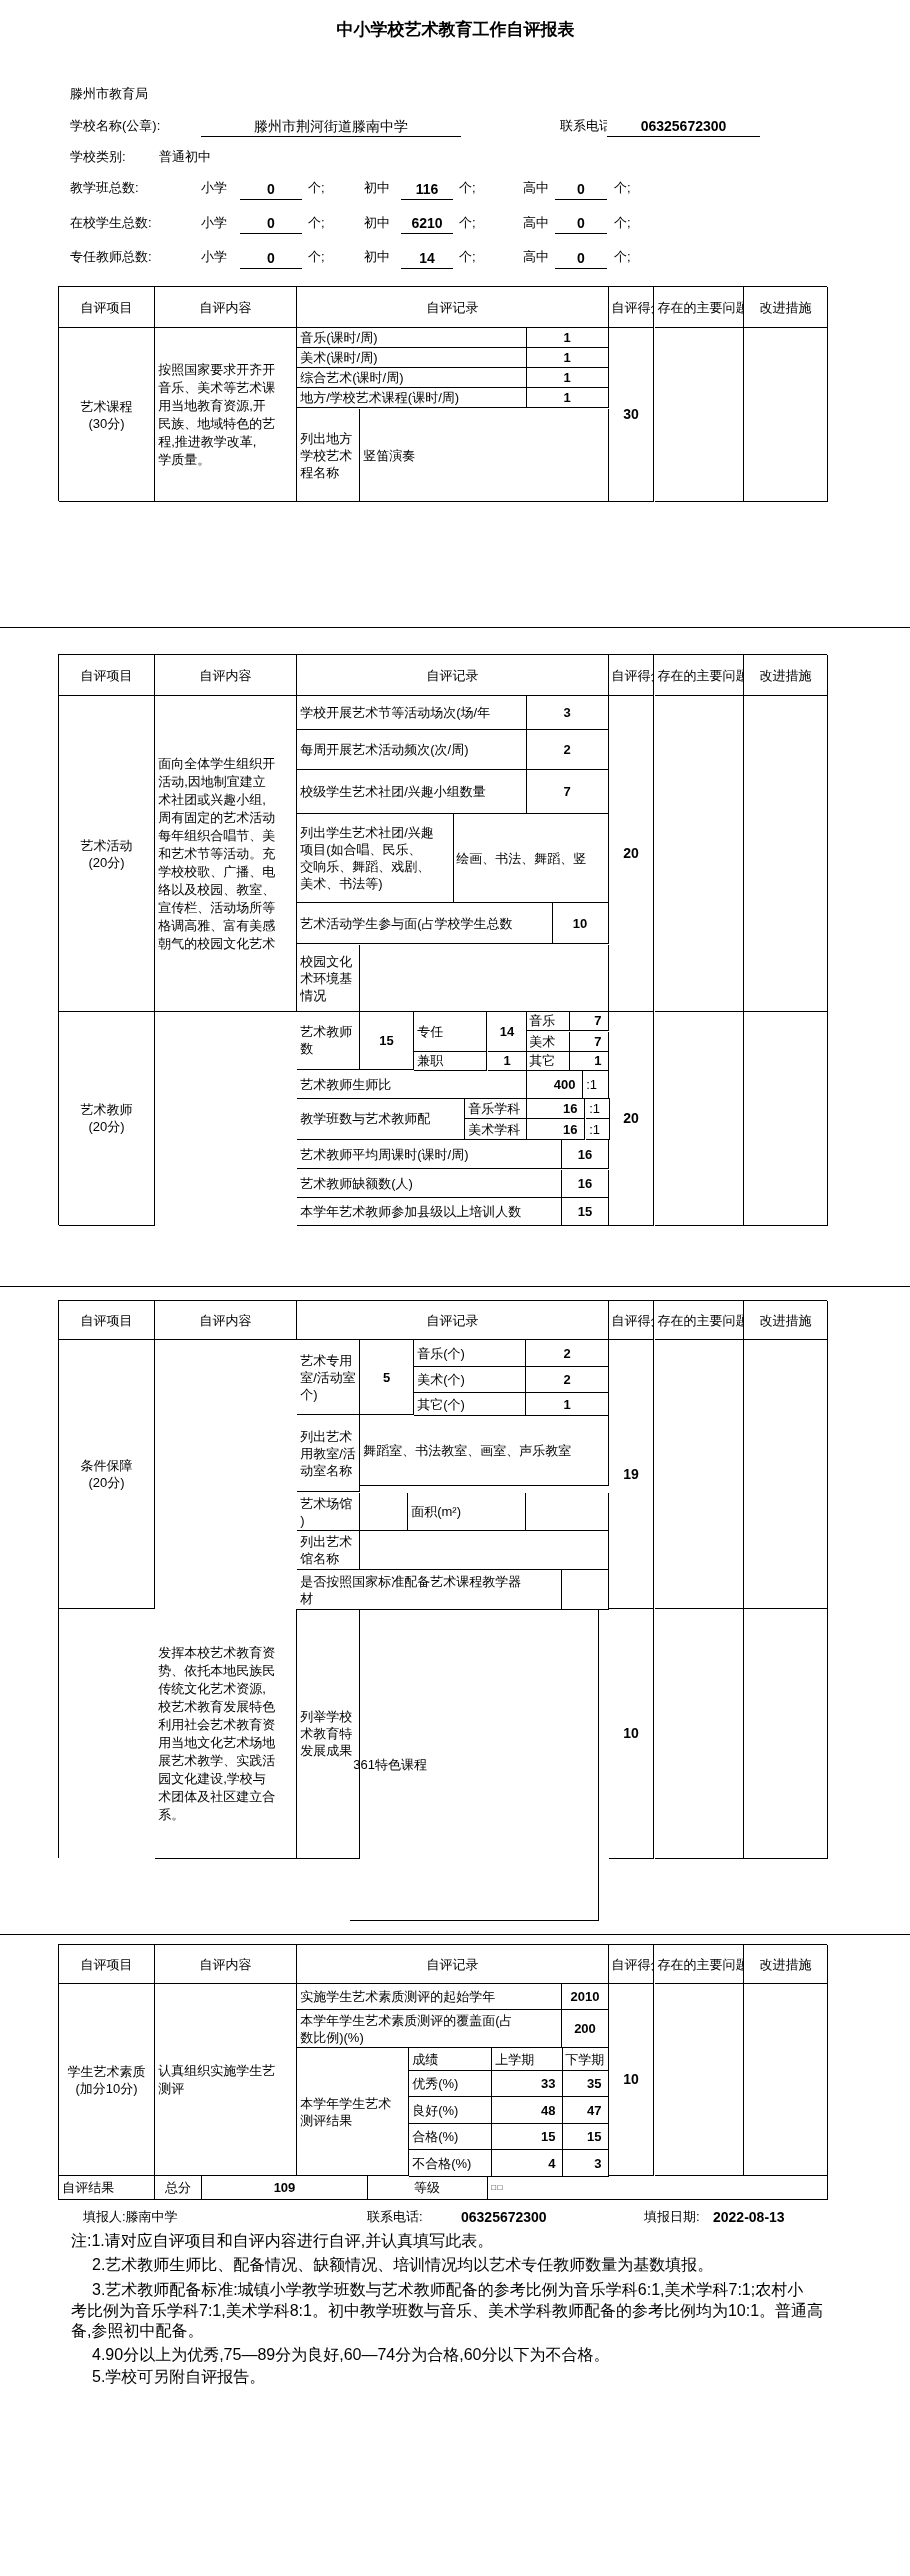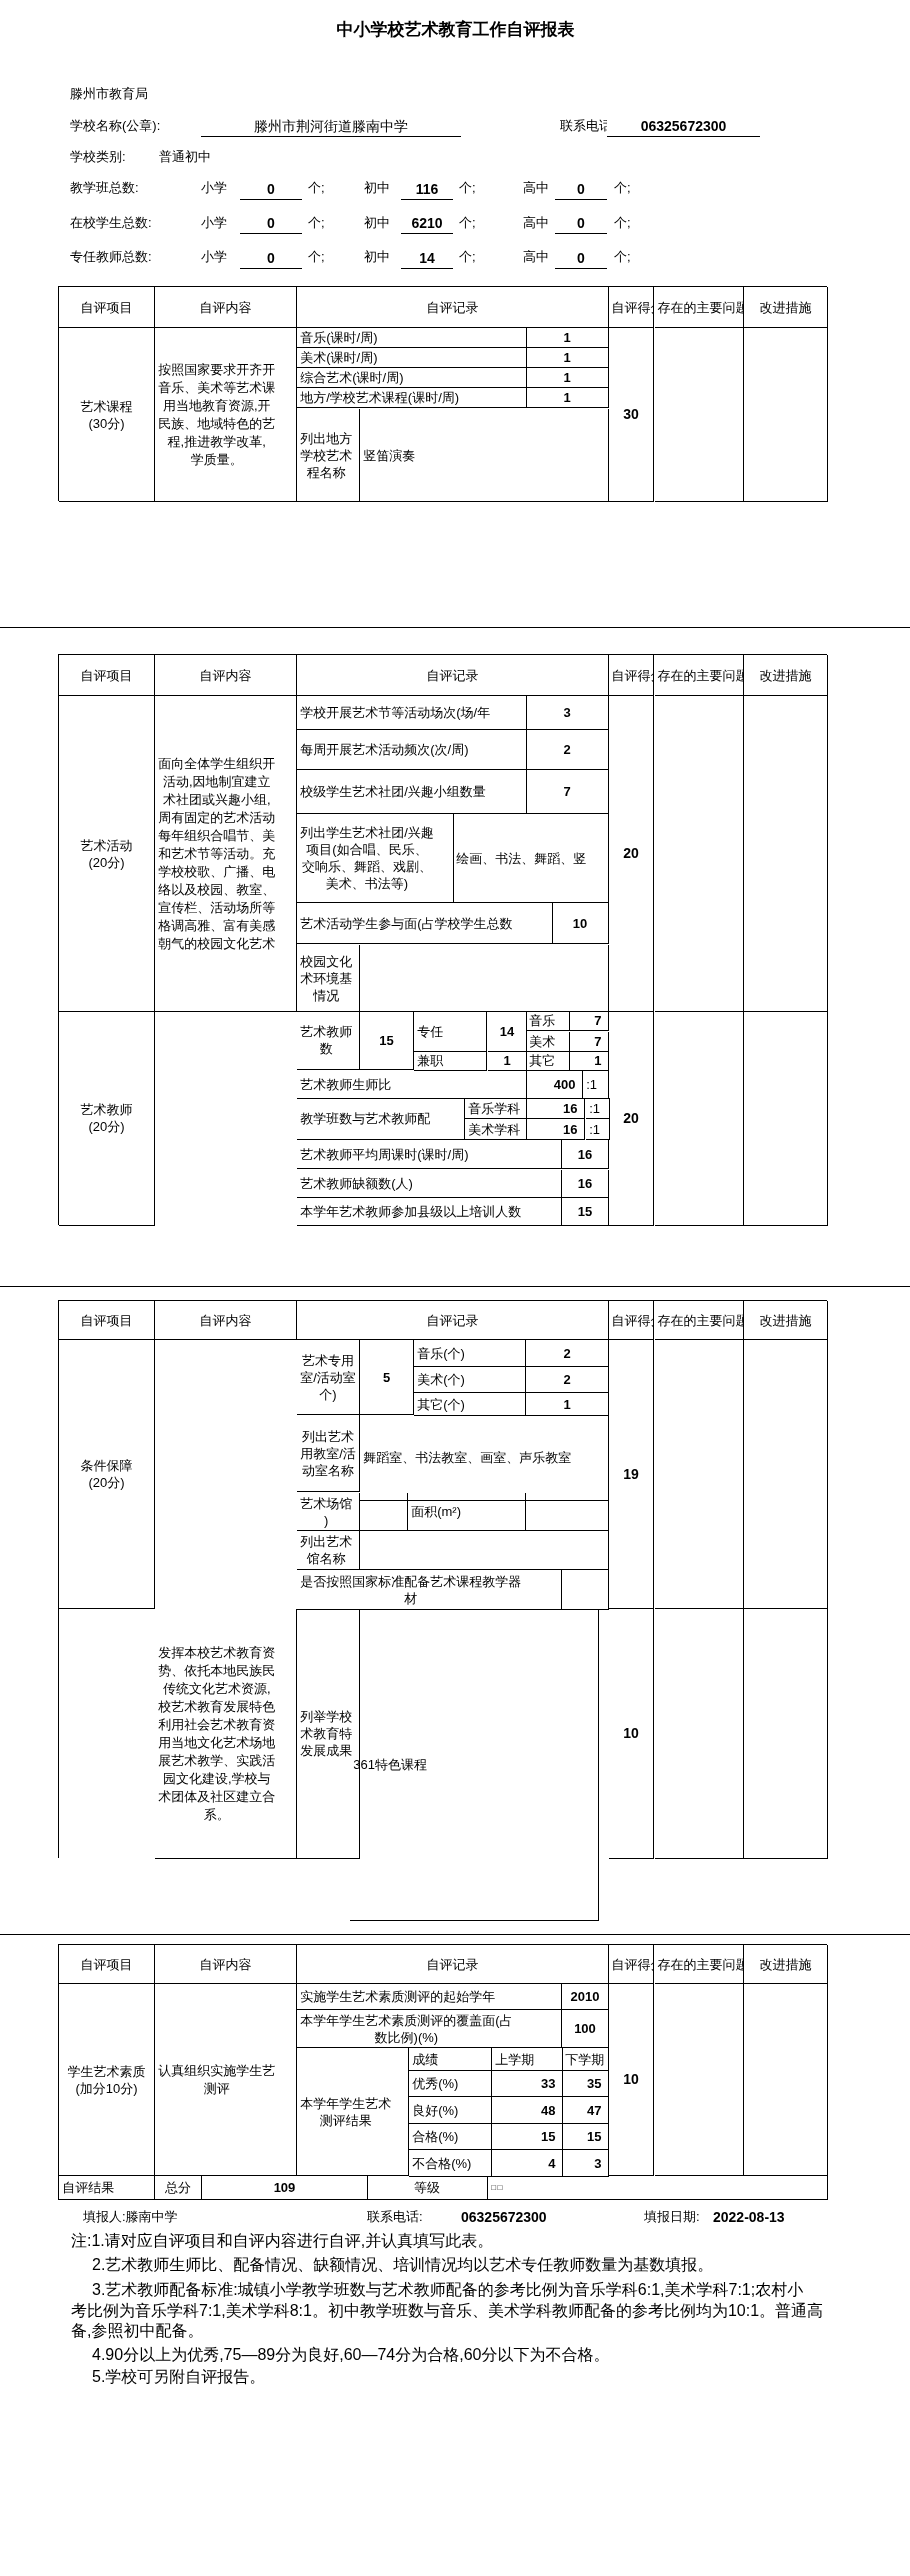--- a/index.html
+++ b/index.html
@@ -10,21 +10,21 @@
   .ttl{position:absolute;left:0;width:911px;text-align:center;font-size:17px;font-weight:bold;}
   .fld{position:absolute;border-bottom:1.6px solid #000;text-align:center;font-weight:bold;font-size:14px;
        height:20px;line-height:20px;overflow:hidden;}
   .sep{position:absolute;left:0;width:911px;height:0;border-top:1.6px solid #000;}
   .tbl{position:absolute;border-top:1.6px solid #000;border-left:1.6px solid #000;box-sizing:border-box;}
   .c{position:absolute;box-sizing:border-box;border-right:1.6px solid #000;border-bottom:1.6px solid #000;
      display:flex;align-items:center;justify-content:center;overflow:hidden;line-height:17px;}
   .lft{justify-content:flex-start;padding:0 3.2px;text-align:left;}
   .rgt{justify-content:flex-end;padding:0 6.5px;}
   .pre{white-space:pre-line;text-align:center;}
-  .prel{white-space:pre-line;text-align:center;justify-content:flex-start;padding:0 3.2px;}
+  .prel{white-space:pre-line;text-align:left;justify-content:flex-start;padding:0 3.2px;}
   .ct{line-height:18px;}
   .sc{font-weight:bold;font-size:14px;}
   .hdc{justify-content:flex-start;padding:0 2.4px;overflow:hidden;white-space:nowrap;}
   .sq{font-size:8px;letter-spacing:1.6px;}
   .nt{position:absolute;white-space:nowrap;font-size:16px;}
 </style>
 </head>
 <body>
 
 <div class="pg">
@@ -219,21 +219,21 @@
     <div class="c lft" style="left:355px;top:39px;width:112px;height:27px">音乐(个)</div>
     <div class="c b" style="left:467px;top:39px;width:83px;height:27px">2</div>
     <div class="c lft" style="left:355px;top:66px;width:112px;height:26px">美术(个)</div>
     <div class="c b" style="left:467px;top:66px;width:83px;height:26px">2</div>
     <div class="c lft" style="left:355px;top:92px;width:112px;height:23px">其它(个)</div>
     <div class="c b" style="left:467px;top:92px;width:83px;height:23px">1</div>
 
     <div class="c prel" style="left:238px;top:114px;width:63px;height:77px">列出艺术
 用教室/活
 动室名称</div>
-    <div class="c lft" style="left:301px;top:114px;width:249px;height:86px">舞蹈室、书法教室、画室、声乐教室</div>
+    <div class="c lft" style="left:301px;top:114px;width:249px;height:71px">舞蹈室、书法教室、画室、声乐教室</div>
 
     <div class="c prel" style="left:238px;top:192px;width:63px;height:38px">艺术场馆
 )</div>
     <div class="c" style="left:301px;top:192px;width:48px;height:38px"></div>
     <div class="c lft" style="left:349px;top:192px;width:118px;height:38px">面积(m²)</div>
     <div class="c" style="left:467px;top:192px;width:83px;height:38px"></div>
 
     <div class="c prel" style="left:238px;top:230px;width:63px;height:39px">列出艺术
 馆名称</div>
     <div class="c lft" style="left:301px;top:230px;width:249px;height:39px"></div>
@@ -277,21 +277,21 @@
 
     <div class="c pre" style="left:0;top:39px;width:96px;height:192px">学生艺术素质
 (加分10分)</div>
     <div class="c prel ct" style="left:96px;top:39px;width:142px;height:192px">认真组织实施学生艺
 测评</div>
 
     <div class="c lft" style="left:238px;top:39px;width:265px;height:26px">实施学生艺术素质测评的起始学年</div>
     <div class="c b" style="left:503px;top:39px;width:47px;height:26px">2010</div>
     <div class="c prel" style="left:238px;top:65px;width:265px;height:38px">本学年学生艺术素质测评的覆盖面(占
 数比例)(%)</div>
-    <div class="c b" style="left:503px;top:65px;width:47px;height:38px">100</div>
+    <div class="c b" style="left:503px;top:65px;width:47px;height:38px">200</div>
 
     <div class="c prel" style="left:238px;top:103px;width:112px;height:128px">本学年学生艺术
 测评结果</div>
     <div class="c lft" style="left:350px;top:103px;width:83px;height:23px">成绩</div>
     <div class="c lft" style="left:433px;top:103px;width:71px;height:23px">上学期</div>
     <div class="c lft" style="left:503px;top:103px;width:47px;height:23px">下学期</div>
 
     <div class="c lft" style="left:350px;top:126px;width:83px;height:26px">优秀(%)</div>
     <div class="c b rgt" style="left:433px;top:126px;width:71px;height:26px">33</div>
     <div class="c b rgt" style="left:503px;top:126px;width:47px;height:26px">35</div>

